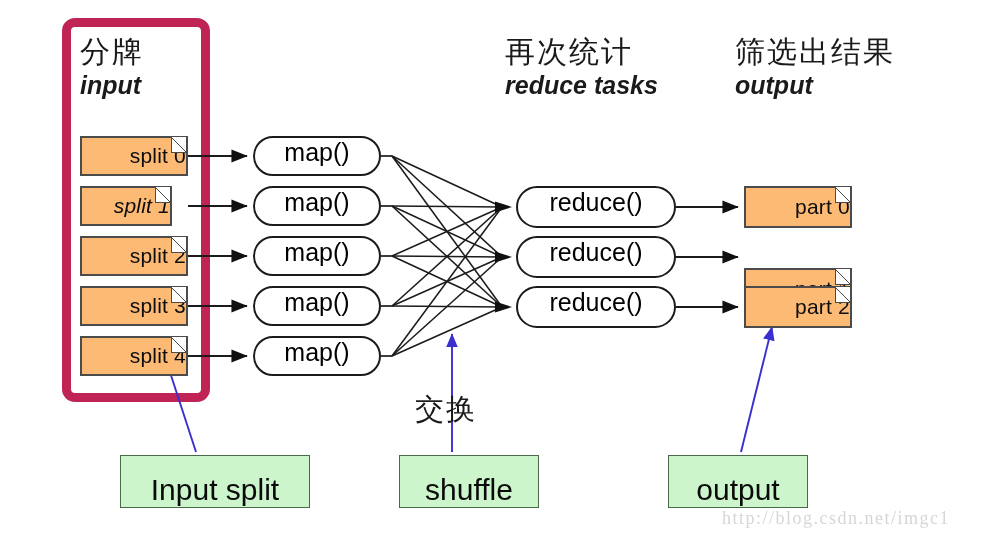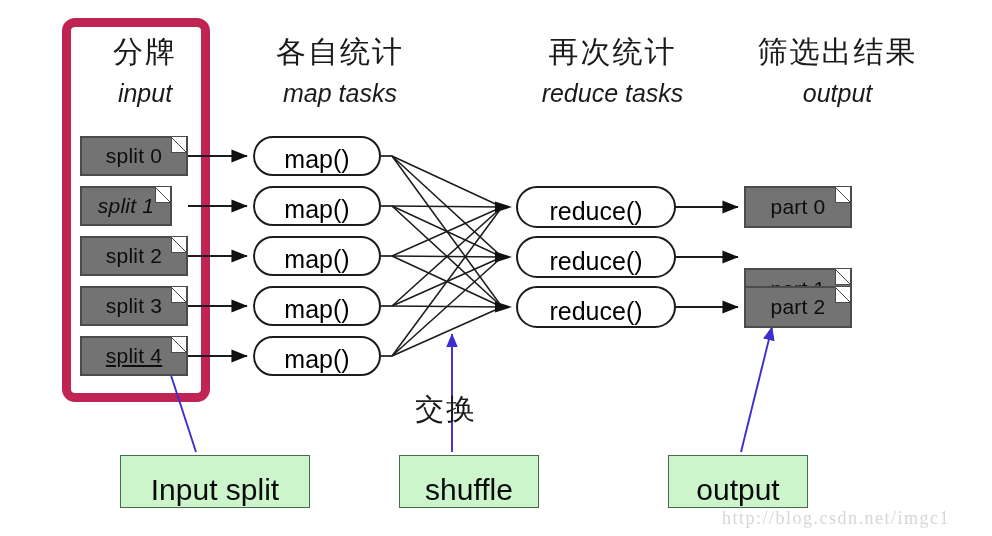--- a/index.html
+++ b/index.html
@@ -20,60 +20,60 @@
     left: 0;
     top: 0;
     width: 992px;
     height: 536px;
     pointer-events: none;
   }
 
   
   .col-head {
     position: absolute;
-    text-align: center;
+    text-align: left;
     color: #1a1a1a;
     line-height: 1.05;
   }
   .col-head .cn {
     display: block;
     font-family: "DejaVu Sans", "Liberation Sans", sans-serif;
     font-size: 30px;
     font-weight: 400;
     letter-spacing: 2px;
     white-space: nowrap;
   }
   .col-head .en {
     display: block;
-    margin-top: 12px;
+    margin-top: 4px;
     font-family: "Liberation Sans", sans-serif;
     font-size: 25px;
     font-style: italic;
-    font-weight: 400;
+    font-weight: 700;
     white-space: nowrap;
   }
 
   
   #red-frame {
     position: absolute;
     border: 9px solid #bf2455;
     border-radius: 13px;
     box-sizing: border-box;
     background: transparent;
   }
 
   
   .doc-box {
     position: absolute;
     box-sizing: border-box;
     border: 2px solid #4b4b4b;
-    background: #737373;
+    background: #fdba74;
     display: flex;
     align-items: center;
-    justify-content: center;
+    justify-content: flex-end;
     font-size: 21px;
     color: #0d0d0d;
     letter-spacing: 0.2px;
   }
   .doc-box .fold {
     position: absolute;
     top: 0px;
     right: 0px;
     width: 14px;
     height: 14px;
@@ -93,21 +93,21 @@
   }
 
   
   .pill-box {
     position: absolute;
     box-sizing: border-box;
     border: 2px solid #1b1b1b;
     border-radius: 999px;
     background: #ffffff;
     display: flex;
-    align-items: flex-end;
+    align-items: flex-start;
     justify-content: center;
     font-size: 25px;
     color: #000000;
   }
 
   
   .note-box {
     position: absolute;
     box-sizing: border-box;
     border: 1.5px solid #4a6b4a;
@@ -206,24 +206,20 @@
       <line x1="196" y1="452" x2="166" y2="360" marker-end="url(#ah-blue)"></line>
       <line x1="452" y1="452" x2="452" y2="334" marker-end="url(#ah-blue)"></line>
       <line x1="741" y1="452" x2="772" y2="327" marker-end="url(#ah-blue)"></line>
     </g>
   </svg>
 
   <div class="col-head" style="left: 80px; top: 36px; width: 130px;">
     <span class="cn">分牌</span>
     <span class="en">input</span>
   </div>
-  <div class="col-head" style="left: 240px; top: 36px; width: 200px;">
-    <span class="cn">各自统计</span>
-    <span class="en">map tasks</span>
-  </div>
   <div class="col-head" style="left: 505px; top: 36px; width: 215px;">
     <span class="cn">再次统计</span>
     <span class="en">reduce tasks</span>
   </div>
   <div class="col-head" style="left: 735px; top: 36px; width: 205px;">
     <span class="cn">筛选出结果</span>
     <span class="en">output</span>
   </div>
 
   <div class="doc-box" style="left: 80px; top: 136px; width: 108px; height: 40px;">
@@ -235,21 +231,21 @@
     <span class="fold"></span>
   </div>
   <div class="doc-box" style="left: 80px; top: 236px; width: 108px; height: 40px;">
     <span>split 2</span>
     <span class="fold"></span>
   </div>
   <div class="doc-box" style="left: 80px; top: 286px; width: 108px; height: 40px;">
     <span>split 3</span>
     <span class="fold"></span>
   </div>
-  <div class="doc-box" style="left: 80px; top: 336px; width: 108px; height: 40px; text-decoration: underline;">
+  <div class="doc-box" style="left: 80px; top: 336px; width: 108px; height: 40px;">
     <span>split 4</span>
     <span class="fold"></span>
   </div>
 
   <div class="pill-box" style="left: 253px; top: 136px; width: 128px; height: 40px;">
     <span>map()</span>
   </div>
   <div class="pill-box" style="left: 253px; top: 186px; width: 128px; height: 40px;">
     <span>map()</span>
   </div>

